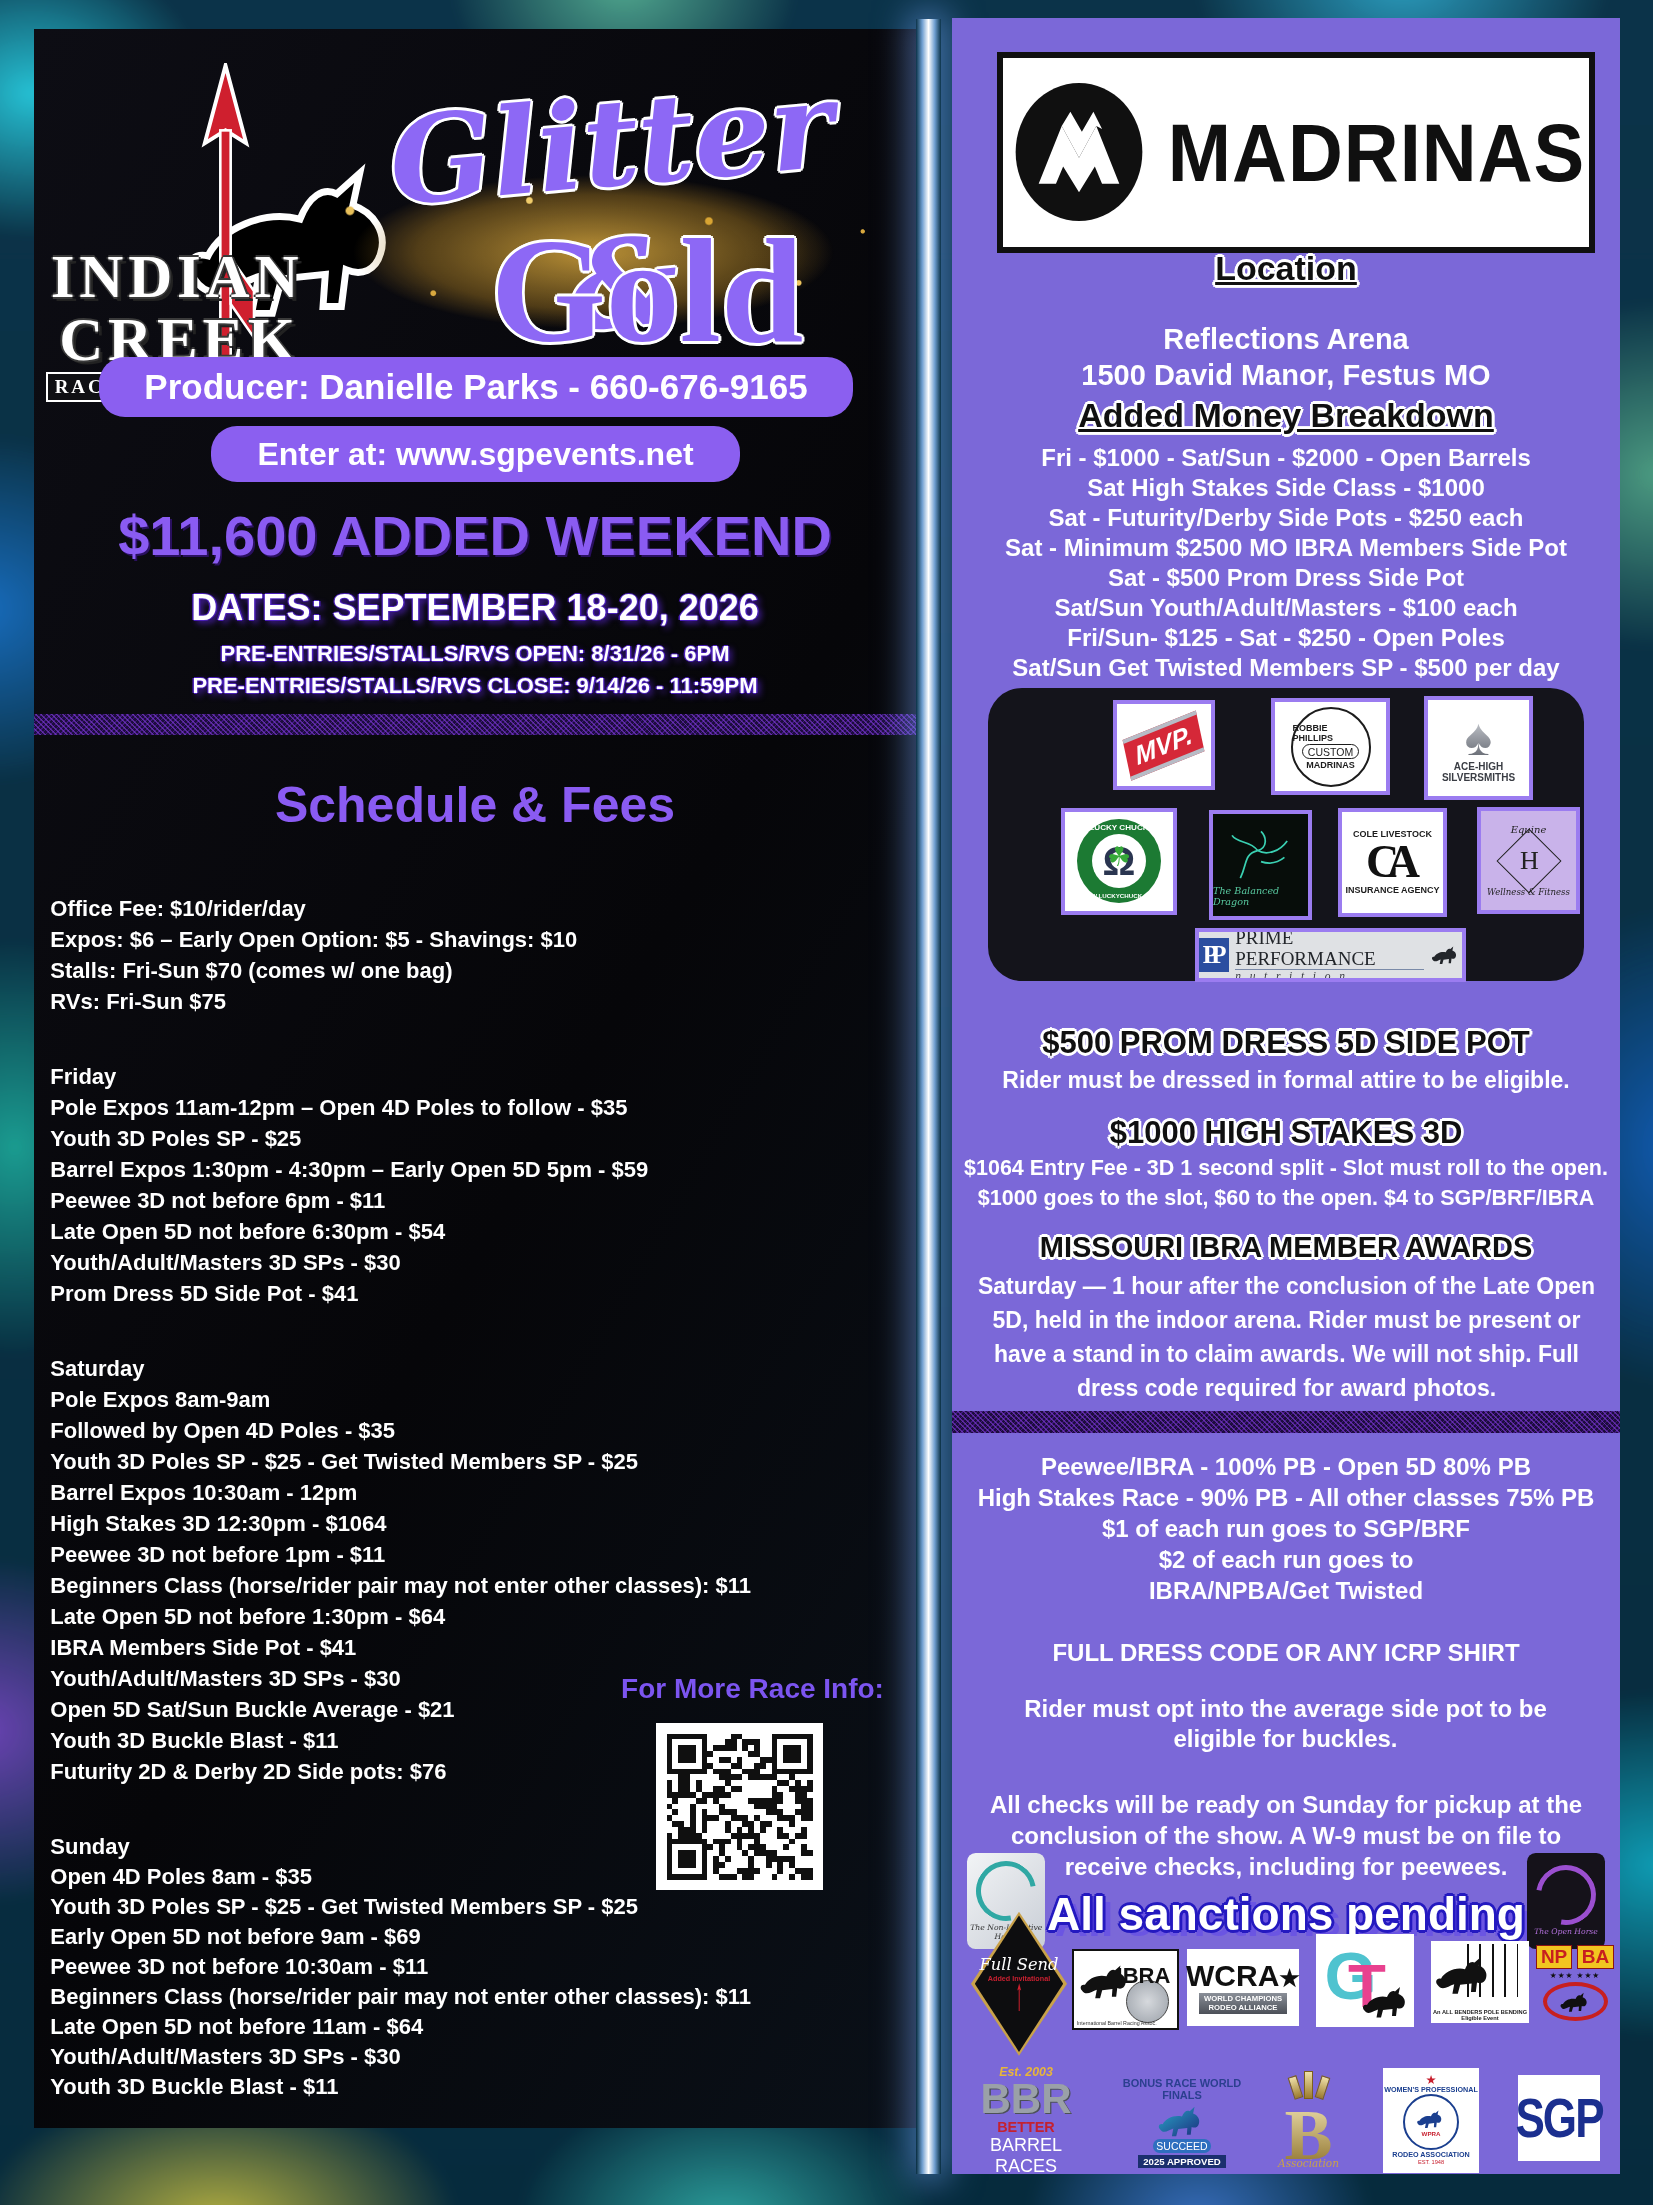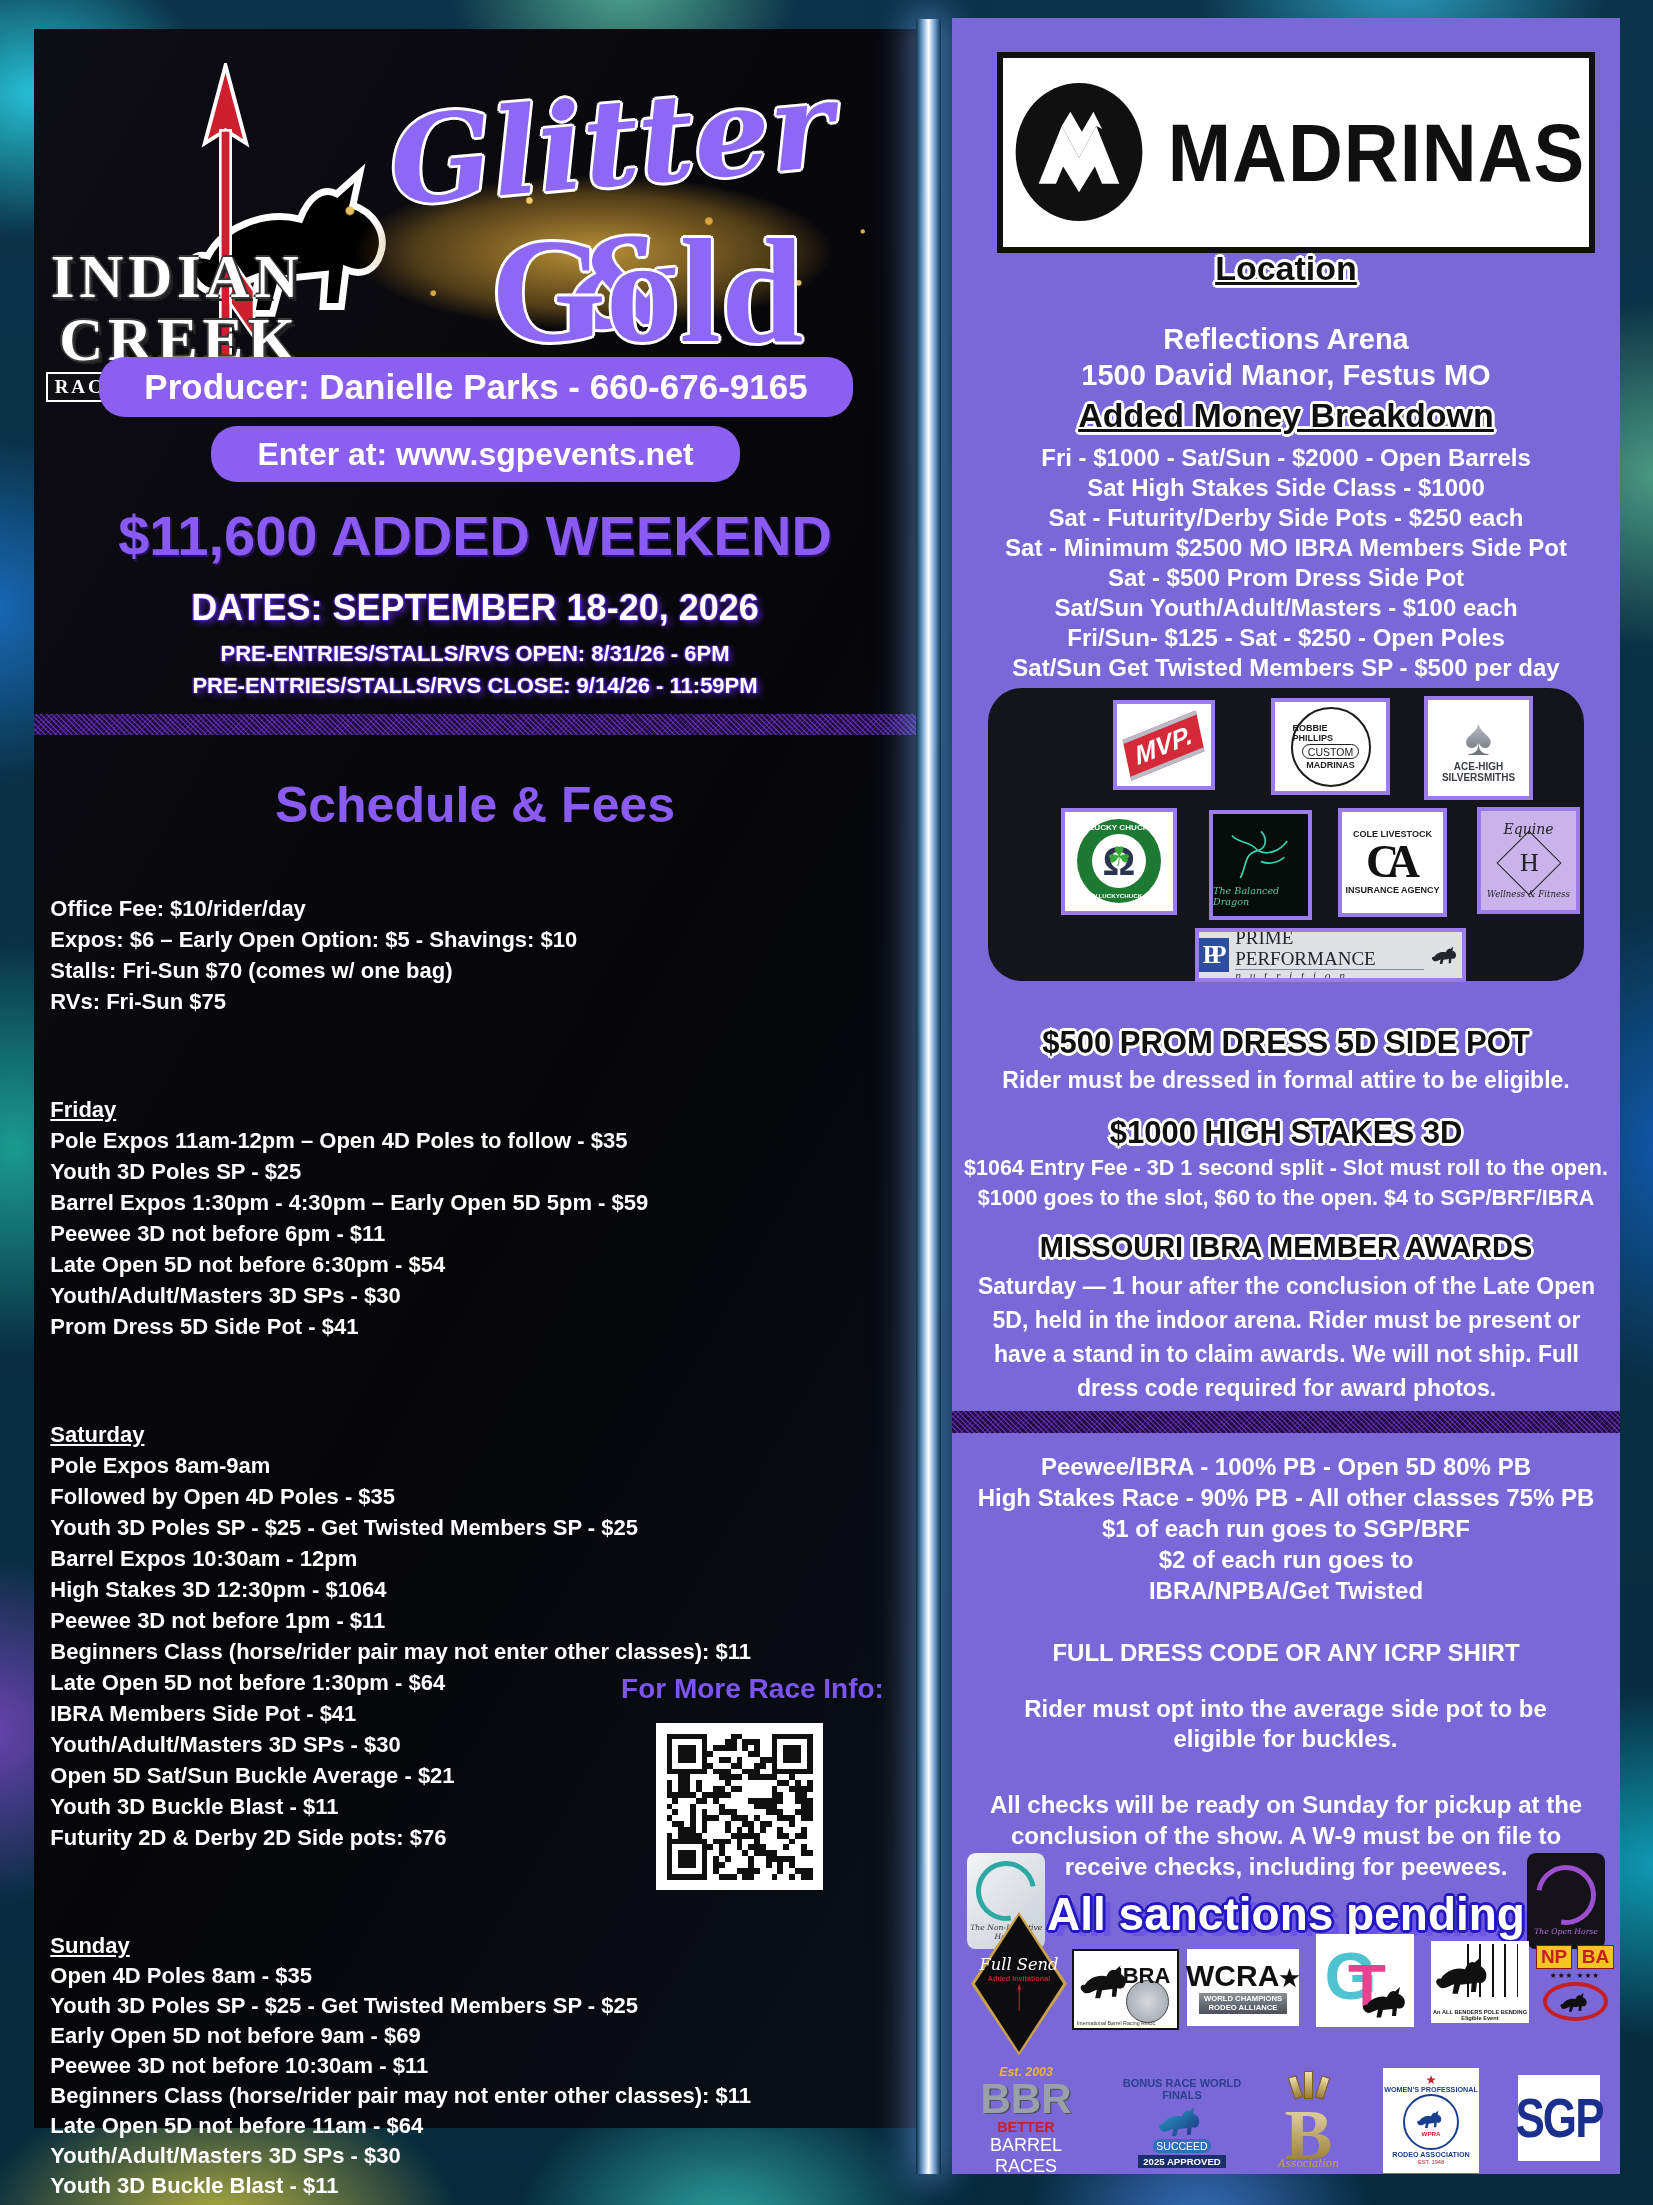--- a/index.html
+++ b/index.html
@@ -58,21 +58,21 @@
       radial-gradient(8.6px 8.6px at 12% 30%, #e8c05a 40%, transparent 60%),
       radial-gradient(5.7px 5.7px at 25% 70%, #d8a83e 40%, transparent 60%),
       radial-gradient(6.7px 6.7px at 40% 25%, #f0cc6a 40%, transparent 60%),
       radial-gradient(4.8px 4.8px at 55% 75%, #e0b04a 40%, transparent 60%),
       radial-gradient(7.7px 7.7px at 68% 35%, #d8a432 40%, transparent 60%),
       radial-gradient(5.7px 5.7px at 82% 65%, #eec45e 40%, transparent 60%),
       radial-gradient(4.3px 4.3px at 92% 40%, #d8a83e 40%, transparent 60%),
       radial-gradient(closest-side, rgba(216,168,62,.85), rgba(170,125,35,.45) 55%, transparent 75%);
     filter:blur(0.5px);}
   .sched{color:#fff;font-weight:bold;font-size:22px;line-height:31px;}
-  .sched .day-head{text-decoration:underline;margin-top:77px;}
+  .sched .day-head{margin-top:44px;}
   .sched div{white-space:nowrap;}
 
   .ic-word{font-family:"Liberation Serif",serif;font-weight:bold;color:#fff;letter-spacing:4.8px;
     text-shadow:-1.9px 0 #3a3a3a,1.9px 0 #3a3a3a,0 -1.9px #3a3a3a,0 1.9px #3a3a3a,3.8px 3.8px 0 #222;}
   .ic-band{font-family:"Liberation Serif",serif;font-weight:bold;color:#fff;border:2.4px solid #fff;
     background:#101014;padding:1.9px 6.7px;letter-spacing:2.9px;}
 
   
   .rp-block{position:absolute;left:0;width:100%;text-align:center;}
   .rtxt{color:#fff;font-weight:bold;}
@@ -882,21 +882,21 @@
         <span>Balanced</span>
         <span>Dragon</span>
       </small>
     </div>
     <div class="tile" style="left:350px;top:120px;width:101px;height:101px;">
       <small style="font-size:9px;font-weight:bold;color:#1c1c1c;">COLE LIVESTOCK</small>
       <div style="font-family:'Liberation Serif',serif;font-size:46px;font-weight:bold;color:#111;letter-spacing:-12.4px;line-height:46px;margin-right:11.5px;">CA</div>
       <small style="font-size:9px;font-weight:bold;color:#1c1c1c;">INSURANCE AGENCY</small>
     </div>
     <div class="tile" style="left:489px;top:119px;width:95px;height:99px;background:#c9b3ea;">
-      <small style="font-family:'DejaVu Serif',serif;font-style:italic;font-size:14px;color:#222;">Equine</small>
+      <small style="font-family:'DejaVu Serif',serif;font-style:italic;font-size:10px;color:#222;">Equine</small>
       <div style="width:44px;height:44px;border:1.9px solid #222;transform:rotate(45deg);display:flex;align-items:center;justify-content:center;margin:2.9px 0;">
         <span style="transform:rotate(-45deg);font-family:'Liberation Serif',serif;font-size:26px;color:#222;">H</span>
       </div>
       <small style="font-family:'DejaVu Serif',serif;font-style:italic;font-size:8.6px;color:#222;">Wellness &amp; Fitness</small>
     </div>
 
     <div class="tile" style="left:207px;top:240px;width:263px;height:46px;flex-direction:row;gap:6.7px;background:#dfe1e4;">
       <div style="background:#2b4ea0;color:#fff;font-family:'Liberation Serif',serif;font-size:25px;font-weight:bold;letter-spacing:-6.7px;padding:2.9px 8.6px 2.9px 3.8px;">PP</div>
       <div style="text-align:left;">
         <div style="font-family:'Liberation Serif',serif;font-size:19px;color:#23262b;border-bottom:1.4px solid #7a8aa8;line-height:21px;">PRIME PERFORMANCE</div>

